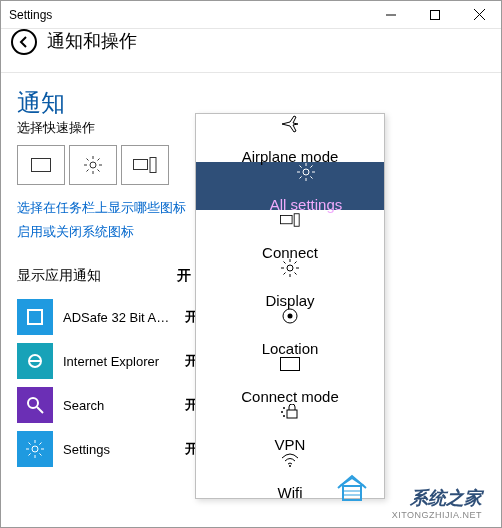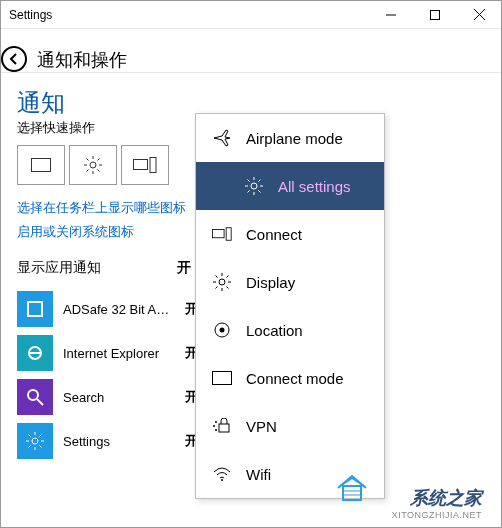--- a/index.html
+++ b/index.html
@@ -21,22 +21,23 @@
       padding-left: 8px;
       font-size: 12px;
       color: #000;
       border-bottom: 1px solid #e6e6e6;
     }
     .titlebar-title { flex: 1; }
     .winbtn { width: 44px; height: 28px; display: flex; align-items: center; justify-content: center; color: #000; }
     .winbtn svg { stroke: #000; }
     .header {
       display: flex;
-      align-items: flex-end;
+      align-items: flex-start;
       height: 44px;
+      padding-left: 10px;
       border-bottom: 1px solid #e6e6e6;
     }
     .back-btn {
       width: 26px; height: 26px;
       border: 2px solid #000;
       border-radius: 50%;
       display: flex; align-items: center; justify-content: center;
       margin-right: 10px;
     }
     .page-title { font-size: 18px; }
@@ -50,21 +51,21 @@
     .subtitle { font-size: 13px; margin-bottom: 8px; }
     .quick-actions-row { display: flex; gap: 4px; margin-bottom: 14px; }
     .qa-tile {
       width: 48px; height: 40px;
       border: 1px solid #999;
       display: flex; align-items: center; justify-content: center;
     }
     .link { color: #0066cc; font-size: 13px; margin-bottom: 6px; display: block; }
     .apps-header {
       display: flex; align-items: center;
-      margin-top: 18px; margin-bottom: 10px;
+      margin-top: 26px; margin-bottom: 10px;
       font-size: 14px;
     }
     .apps-header .hdr-on { font-weight: bold; }
     .app-row {
       display: flex; align-items: center;
       height: 44px; gap: 10px;
     }
     .app-icon {
       width: 36px; height: 36px;
       display: flex; align-items: center; justify-content: center;
@@ -80,20 +81,21 @@
       background: #fff;
       border: 1px solid #bfbfbf;
       box-shadow: 2px 2px 6px rgba(0,0,0,0.15);
     }
     .popup-item {
       display: flex; align-items: center;
       height: 48px;
       padding: 0 16px;
       gap: 14px;
       font-size: 15px;
+      flex-direction: column;
     }
     .popup-item.selected {
       background: #2f4f78;
       color: #f0abfc;
       padding-left: 48px;
     }
     .popup-icon { width: 20px; height: 20px; display:flex; align-items:center; justify-content:center; flex-shrink:0; }
     .watermark {
       position: absolute;
       right: 20px; bottom: 8px;

